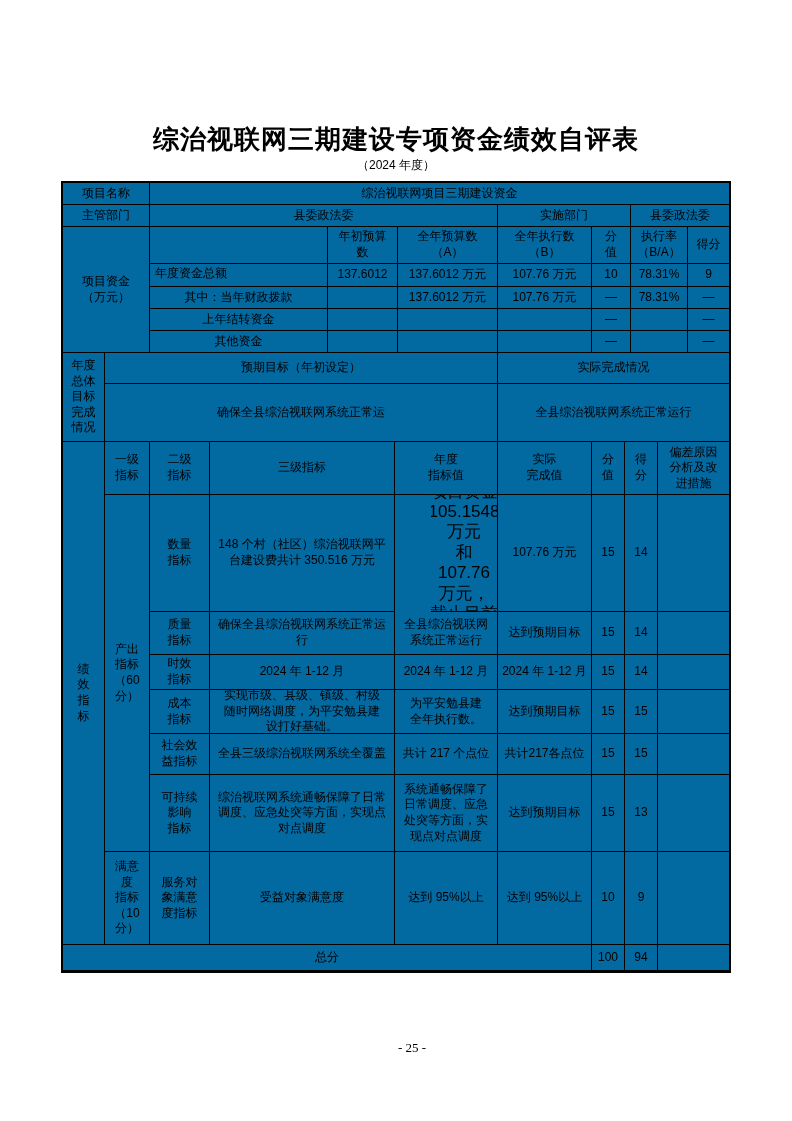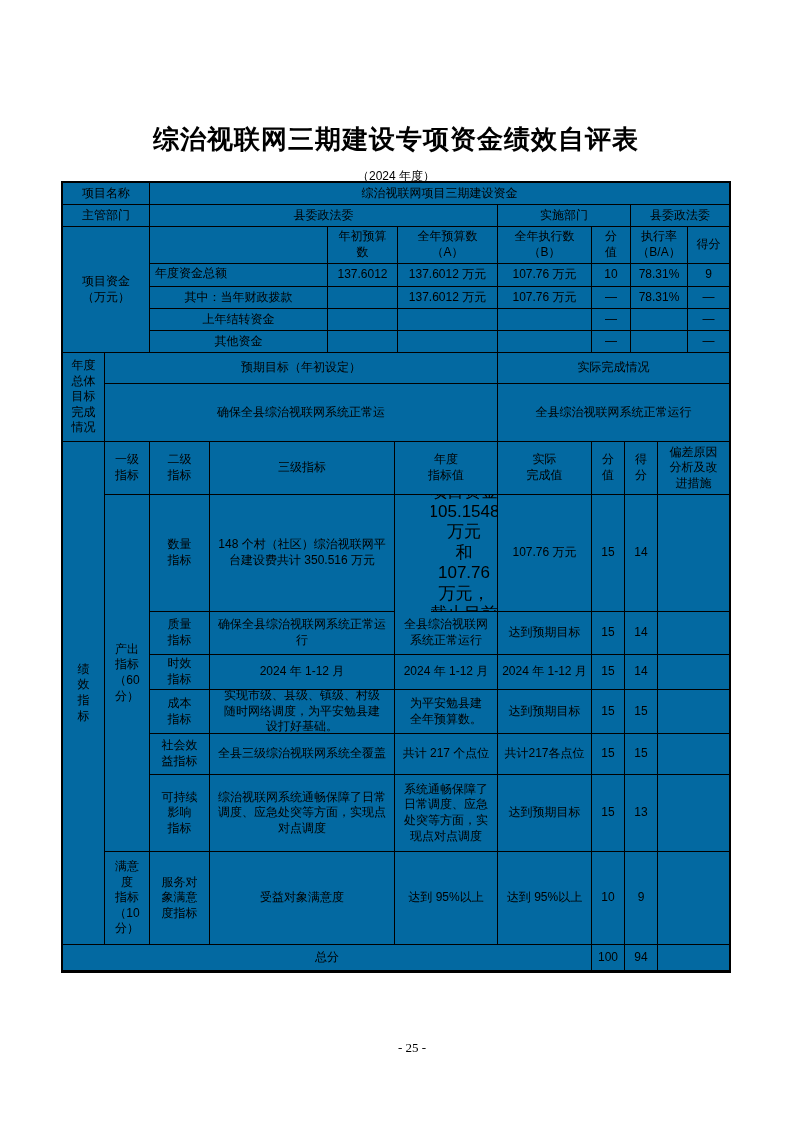--- a/index.html
+++ b/index.html
@@ -1,21 +1,21 @@
 <!DOCTYPE html>
 <html><head>
 <meta charset="utf-8">
 <style>
   * { margin:0; padding:0; box-sizing:border-box; }
   html,body { background:#fff; }
   body { width:792px; height:1121px; position:relative; color:#000;
          font-family:"Liberation Sans", sans-serif; }
   .title { position:absolute; top:122px; left:0; width:100%; text-align:center;
            font-size:26px; font-weight:bold; letter-spacing:1px; }
-  .subtitle { position:absolute; top:168px; left:0; width:100%; text-align:center;
+  .subtitle { position:absolute; top:157px; left:0; width:100%; text-align:center;
               font-size:12px; }
   .tbl { position:absolute; left:61px; top:181px; width:670px;
          border:2px solid #000; border-bottom:3px solid #000; background:#0369a1; }
   .sec { display:grid; }
   .sec-a { grid-template-columns:87px 348px 133px 98px; grid-template-rows:22px 22px; }
   .sec-b { grid-template-columns:87px 178px 70px 100px 94px 39px 57px 41px;
            grid-template-rows:37px 23px 22px 22px 22px; }
   .sec-c { grid-template-columns:42px 393px 231px; grid-template-rows:31px 58px; }
   .sec-d { grid-template-columns:42px 45px 60px 185px 103px 94px 33px 33px 71px;
            grid-template-rows:53px 117px 43px 35px 44px 41px 77px 93px 25px; }
@@ -176,21 +176,21 @@
     <div class="c">15</div>
     <div class="c">14</div>
     <div class="c noR"></div>
 
     <div class="c">成本
 指标</div>
     <div class="c">实现市级、县级、镇级、村级
 随时网络调度，为平安勉县建
 设打好基础。</div>
     <div class="c">为平安勉县建
-全年预算数。</div>
+全年执行数。</div>
     <div class="c">达到预期目标</div>
     <div class="c">15</div>
     <div class="c">15</div>
     <div class="c noR"></div>
 
     <div class="c">社会效
 益指标</div>
     <div class="c">全县三级综治视联网系统全覆盖</div>
     <div class="c">共计 217 个点位</div>
     <div class="c">共计217各点位</div>

